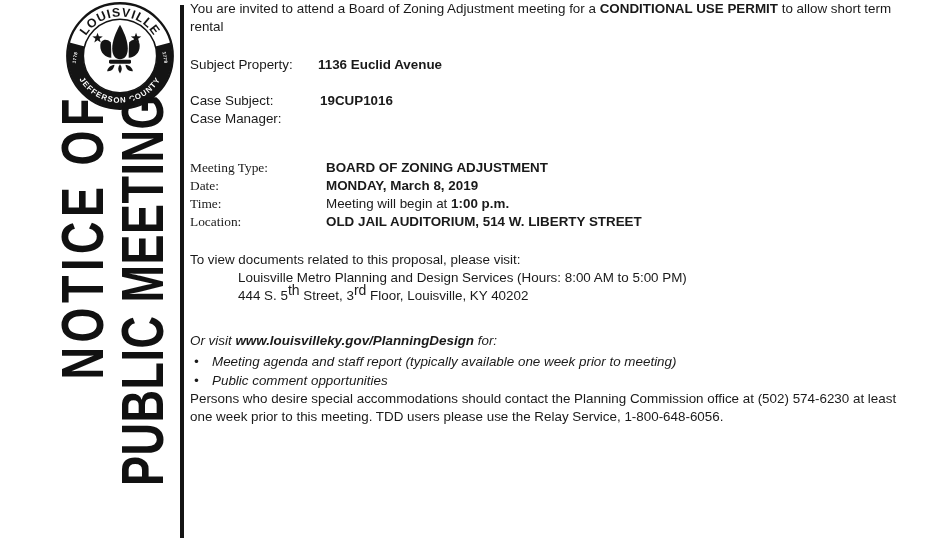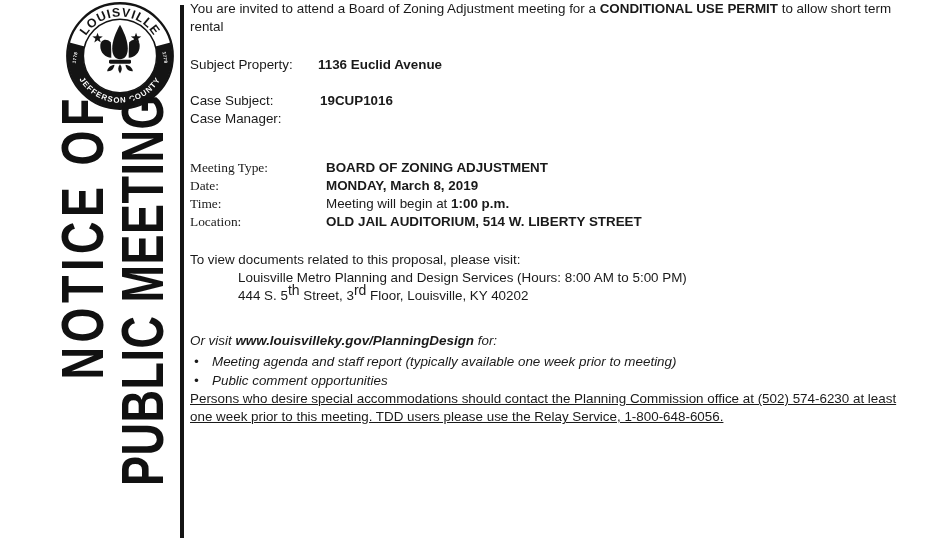--- a/index.html
+++ b/index.html
@@ -33,21 +33,21 @@
   .w136{width:136px;font-family:Liberation Serif, serif;}
   .subject{margin-top:20px;}
   .caseblock{margin-top:18px;}
   .meetingblock{margin-top:31px;}
   .docs{margin-top:20px;}
   .indent{padding-left:48px;}
   .website{margin-top:27px;font-style:italic;}
   .bullets{margin:2px 0 0 0;padding:0;list-style:none;}
   .bullets li{display:flex;line-height:19px;}
   .bullets .glyph{flex:0 0 auto;width:18px;padding-left:4px;}
-  .accommodations{margin-top:32px;text-decoration:underline;}
+  .accommodations{margin-top:32px;}
   sup{font-size:14px;line-height:0;vertical-align:super;}
 </style>
 </head>
 <body>
 
 <div class="seal">
   <svg viewBox="0 0 120 120" width="114" height="110">
     <circle cx="60" cy="60" r="57.5" fill="#ffffff" stroke="#141414" stroke-width="2.6"></circle>
     <path d="M13.2,47.4 A48.5,48.5 0 1 0 106.8,47.4" fill="none" stroke="#141414" stroke-width="17"></path>
     <circle cx="60" cy="60" r="40" fill="#ffffff" stroke="#141414" stroke-width="1.7"></circle>

